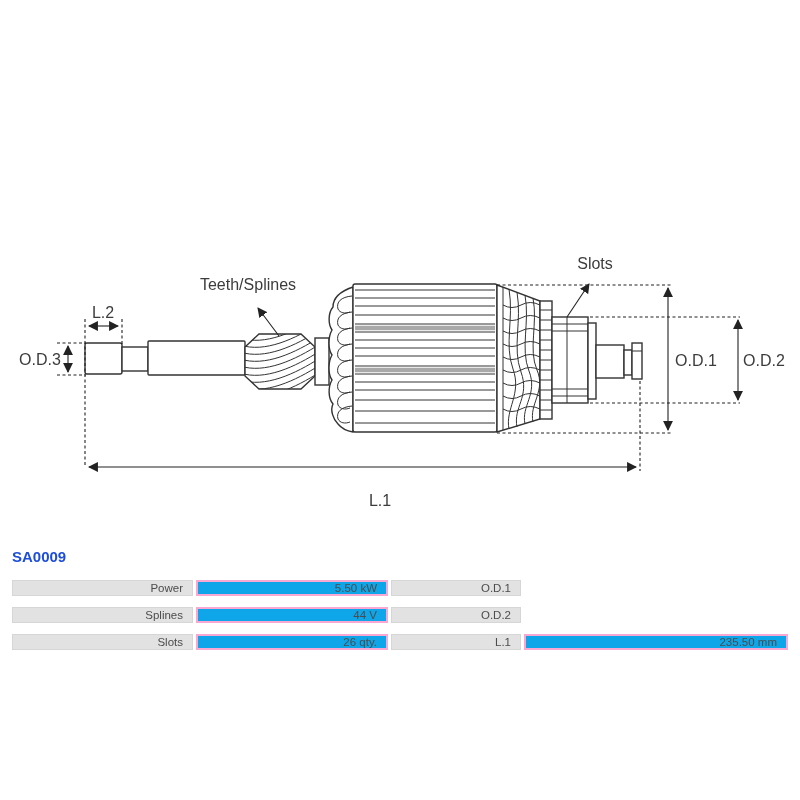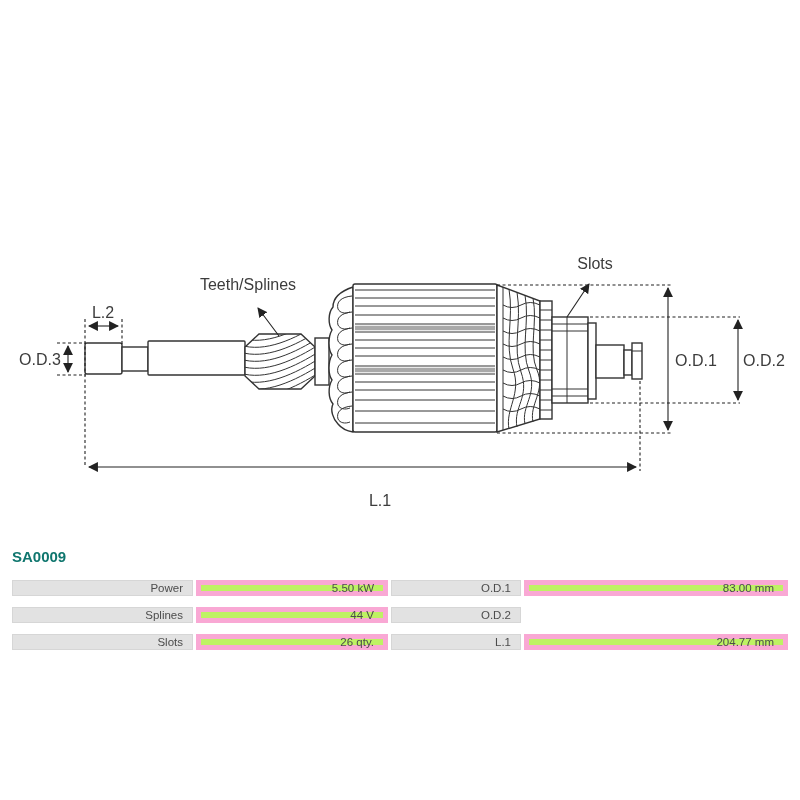--- a/index.html
+++ b/index.html
@@ -7,31 +7,31 @@
     width:800px;height:800px;background:#ffffff;position:relative;
     font-family:"Liberation Sans",sans-serif;overflow:hidden;
   }
   .diagram-wrap{position:absolute;top:0;left:0;width:800px;height:540px;}
   svg text{
     font-family:"Liberation Sans",sans-serif;
     font-size:16px;fill:#3c3c3c;
   }
   .part-section{position:absolute;top:548px;left:12px;width:776px;}
   .part-code{
-    font-size:15px;font-weight:bold;color:#0f766e;
+    font-size:15px;font-weight:bold;color:#1d4ed8;
     height:18px;line-height:18px;margin-bottom:6px;
   }
   .spec-table{display:flex;flex-direction:column;gap:3px;width:776px;}
   .spec-row{display:flex;gap:3px;height:24px;}
   .cell{
     box-sizing:border-box;display:flex;align-items:center;justify-content:flex-end;
     padding-right:9px;font-size:11.5px;color:#4c4c4c;white-space:nowrap;margin-top:8px;
   }
   .cell.label{background:#e2e2e2;border:1px solid #d6d6d6;}
-  .cell.value{background:#bef264;border:5px solid #f9a8d4;}
+  .cell.value{background:#0ea5e9;border:2px solid #f9a8d4;}
   .c1{width:181px;}
   .c2{width:192px;}
   .c3{width:130px;}
   .c4{flex:1;}
 </style>
 </head>
 <body>
 
 <div class="diagram-wrap">
 <svg width="800" height="540" viewBox="0 0 800 540" xmlns="http://www.w3.org/2000/svg">
@@ -144,27 +144,26 @@
 </div>
 
 <div class="part-section">
   <div class="part-code">SA0009</div>
 
   <div class="spec-table">
     <div class="spec-row">
       <div class="cell label c1">Power</div>
       <div class="cell value c2">5.50 kW</div>
       <div class="cell label c3">O.D.1</div>
-      <div class="cell value c4">83.00 mm</div>
     </div>
     <div class="spec-row">
       <div class="cell label c1">Splines</div>
       <div class="cell value c2">44 V</div>
       <div class="cell label c3">O.D.2</div>
     </div>
     <div class="spec-row">
       <div class="cell label c1">Slots</div>
       <div class="cell value c2">26 qty.</div>
       <div class="cell label c3">L.1</div>
-      <div class="cell value c4">204.77 mm</div>
+      <div class="cell value c4">235.50 mm</div>
     </div>
   </div>
 </div>
 
 </body></html>

